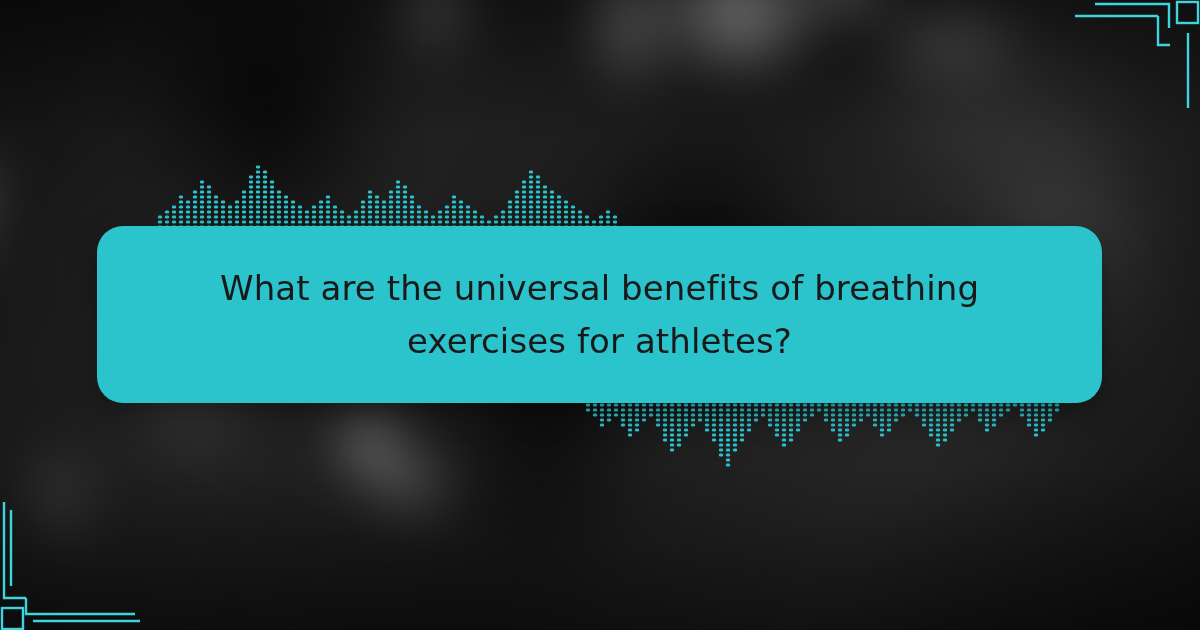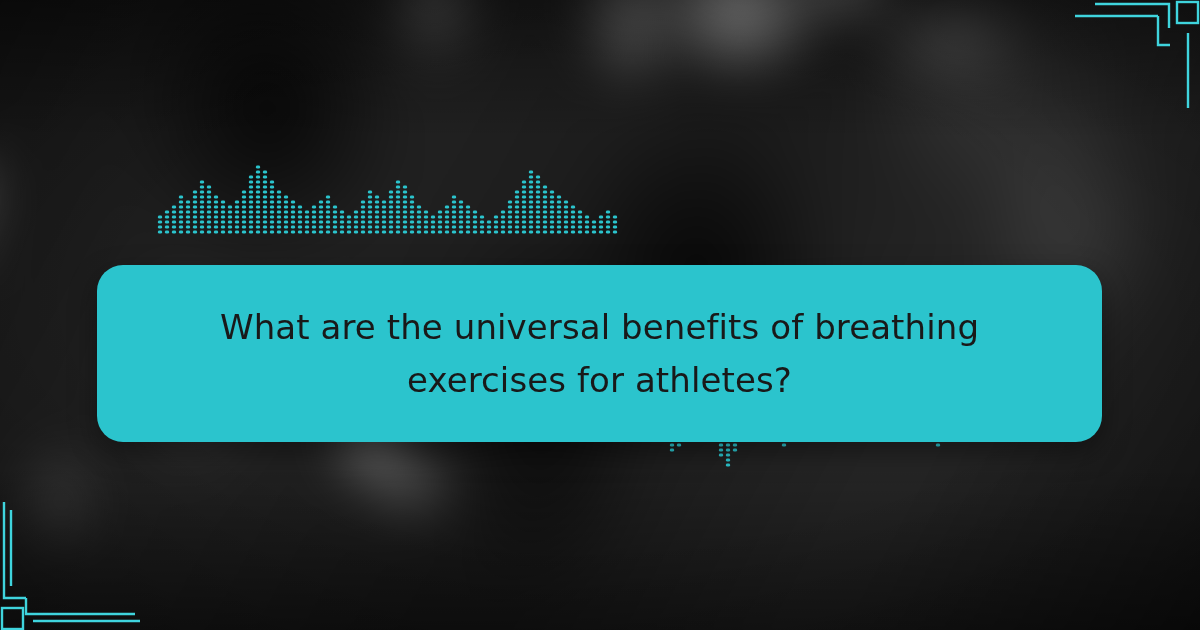--- a/index.html
+++ b/index.html
@@ -67,21 +67,20 @@
     height: 177px;
     border-radius: 26px;
     background: #2bc4cd;
     box-shadow: 0 10px 28px rgba(0,0,0,0.38);
     display: flex;
     align-items: center;
     justify-content: center;
     box-sizing: border-box;
     padding: 0 70px;
     z-index: 6;
-    margin-top: 39px;
   }
   #quote-text {
     margin: 0;
     color: #191919;
     font-size: 34px;
     line-height: 1.55;
     font-weight: 400;
     text-align: center;
     letter-spacing: 0.1px;
     font-family: "DejaVu Sans", "Liberation Sans", sans-serif;

